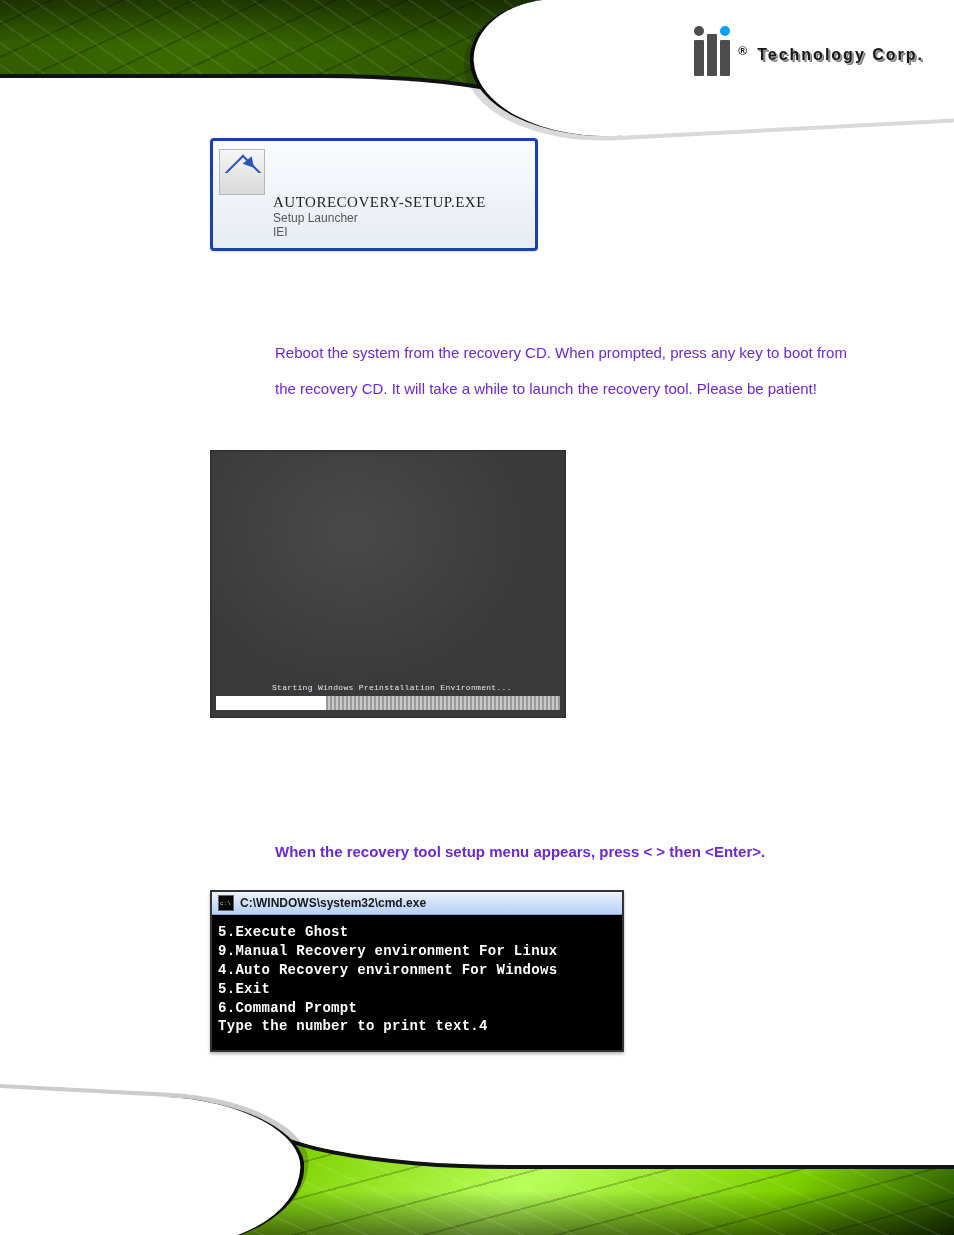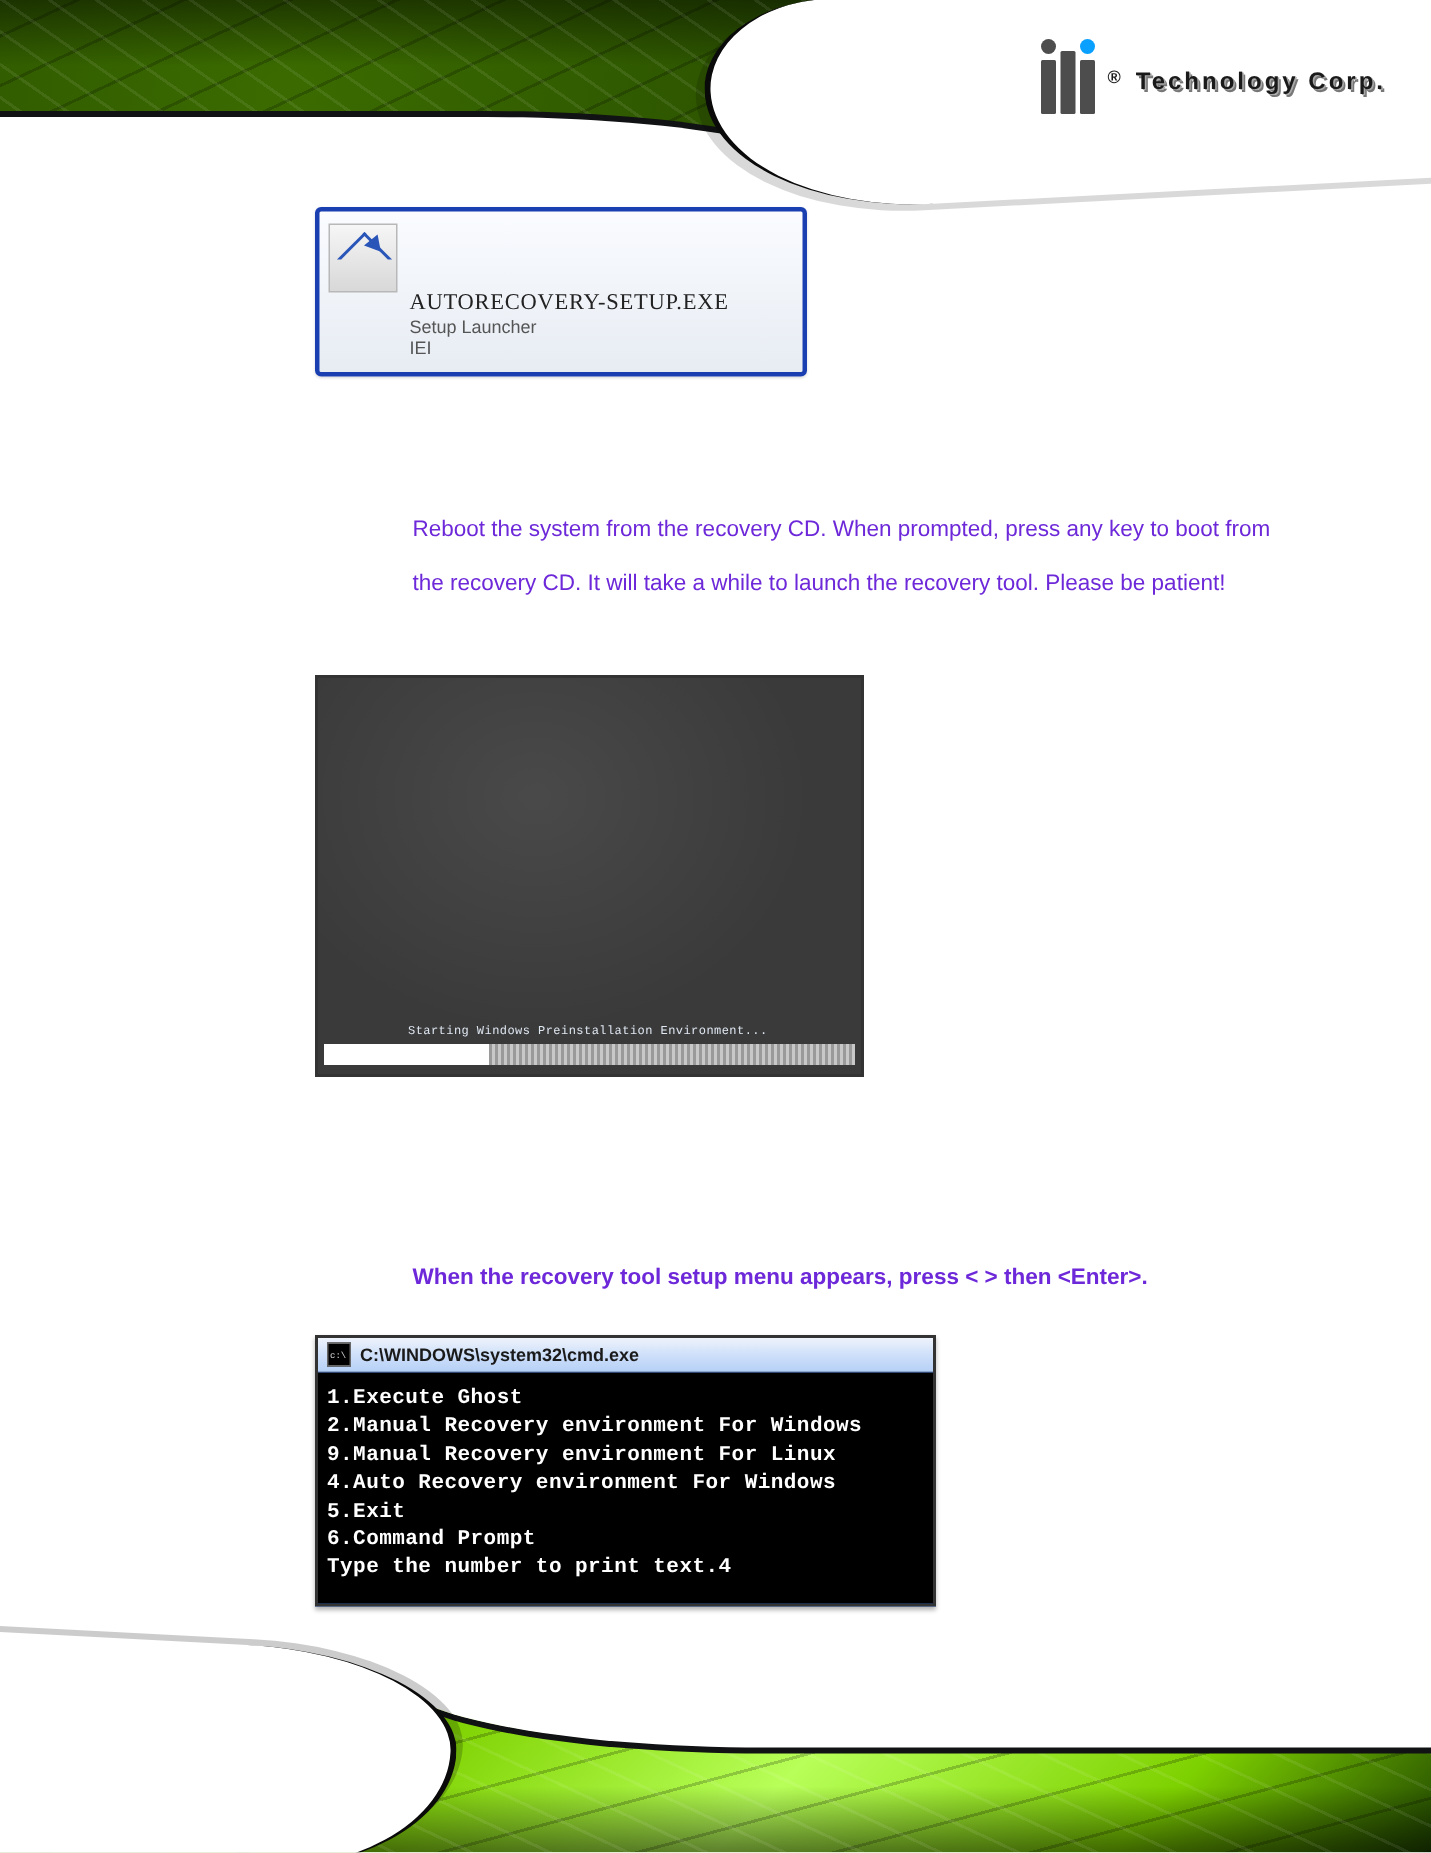--- a/index.html
+++ b/index.html
@@ -230,21 +230,20 @@
   
   .fig-boot {
     position: absolute;
     left: 210px;
     top: 340px;
     width: 352px;
     height: 264px;
     border: 2px solid #333;
     background: #3a3a3a;
     overflow: hidden;
-    padding-left: 10px;
   }
   .fig-boot .glare {
     position:absolute; inset:0;
     background: radial-gradient(ellipse at 40% 30%, rgba(255,255,255,0.08), rgba(0,0,0,0) 60%);
   }
   .fig-boot .start-text {
     position: absolute;
     left: 60px; bottom: 24px;
     font-family: "Courier New", monospace;
     font-size: 8px;
@@ -362,22 +361,21 @@
     </div>
 
     <div class="step-text step-5-text">When the recovery tool setup menu appears, press &lt;  &gt; then &lt;Enter&gt;.</div>
 
     <div class="fig-cmd">
       <div class="titlebar">
         <div class="cmd-icon"></div>
         <div class="title">C:\WINDOWS\system32\cmd.exe</div>
       </div>
       <div class="console">
-        <div class="line">1.Execute Ghost</div>
-        <div class="line">2.Manual Recovery environment For Windows</div>
+        <div class="line">5.Execute Ghost</div>
         <div class="line">9.Manual Recovery environment For Linux</div>
         <div class="line">4.Auto Recovery environment For Windows</div>
         <div class="line">5.Exit</div>
         <div class="line">6.Command Prompt</div>
         <div class="line">Type the number to print text.4</div>
       </div>
     </div>
 
   </div>
 

